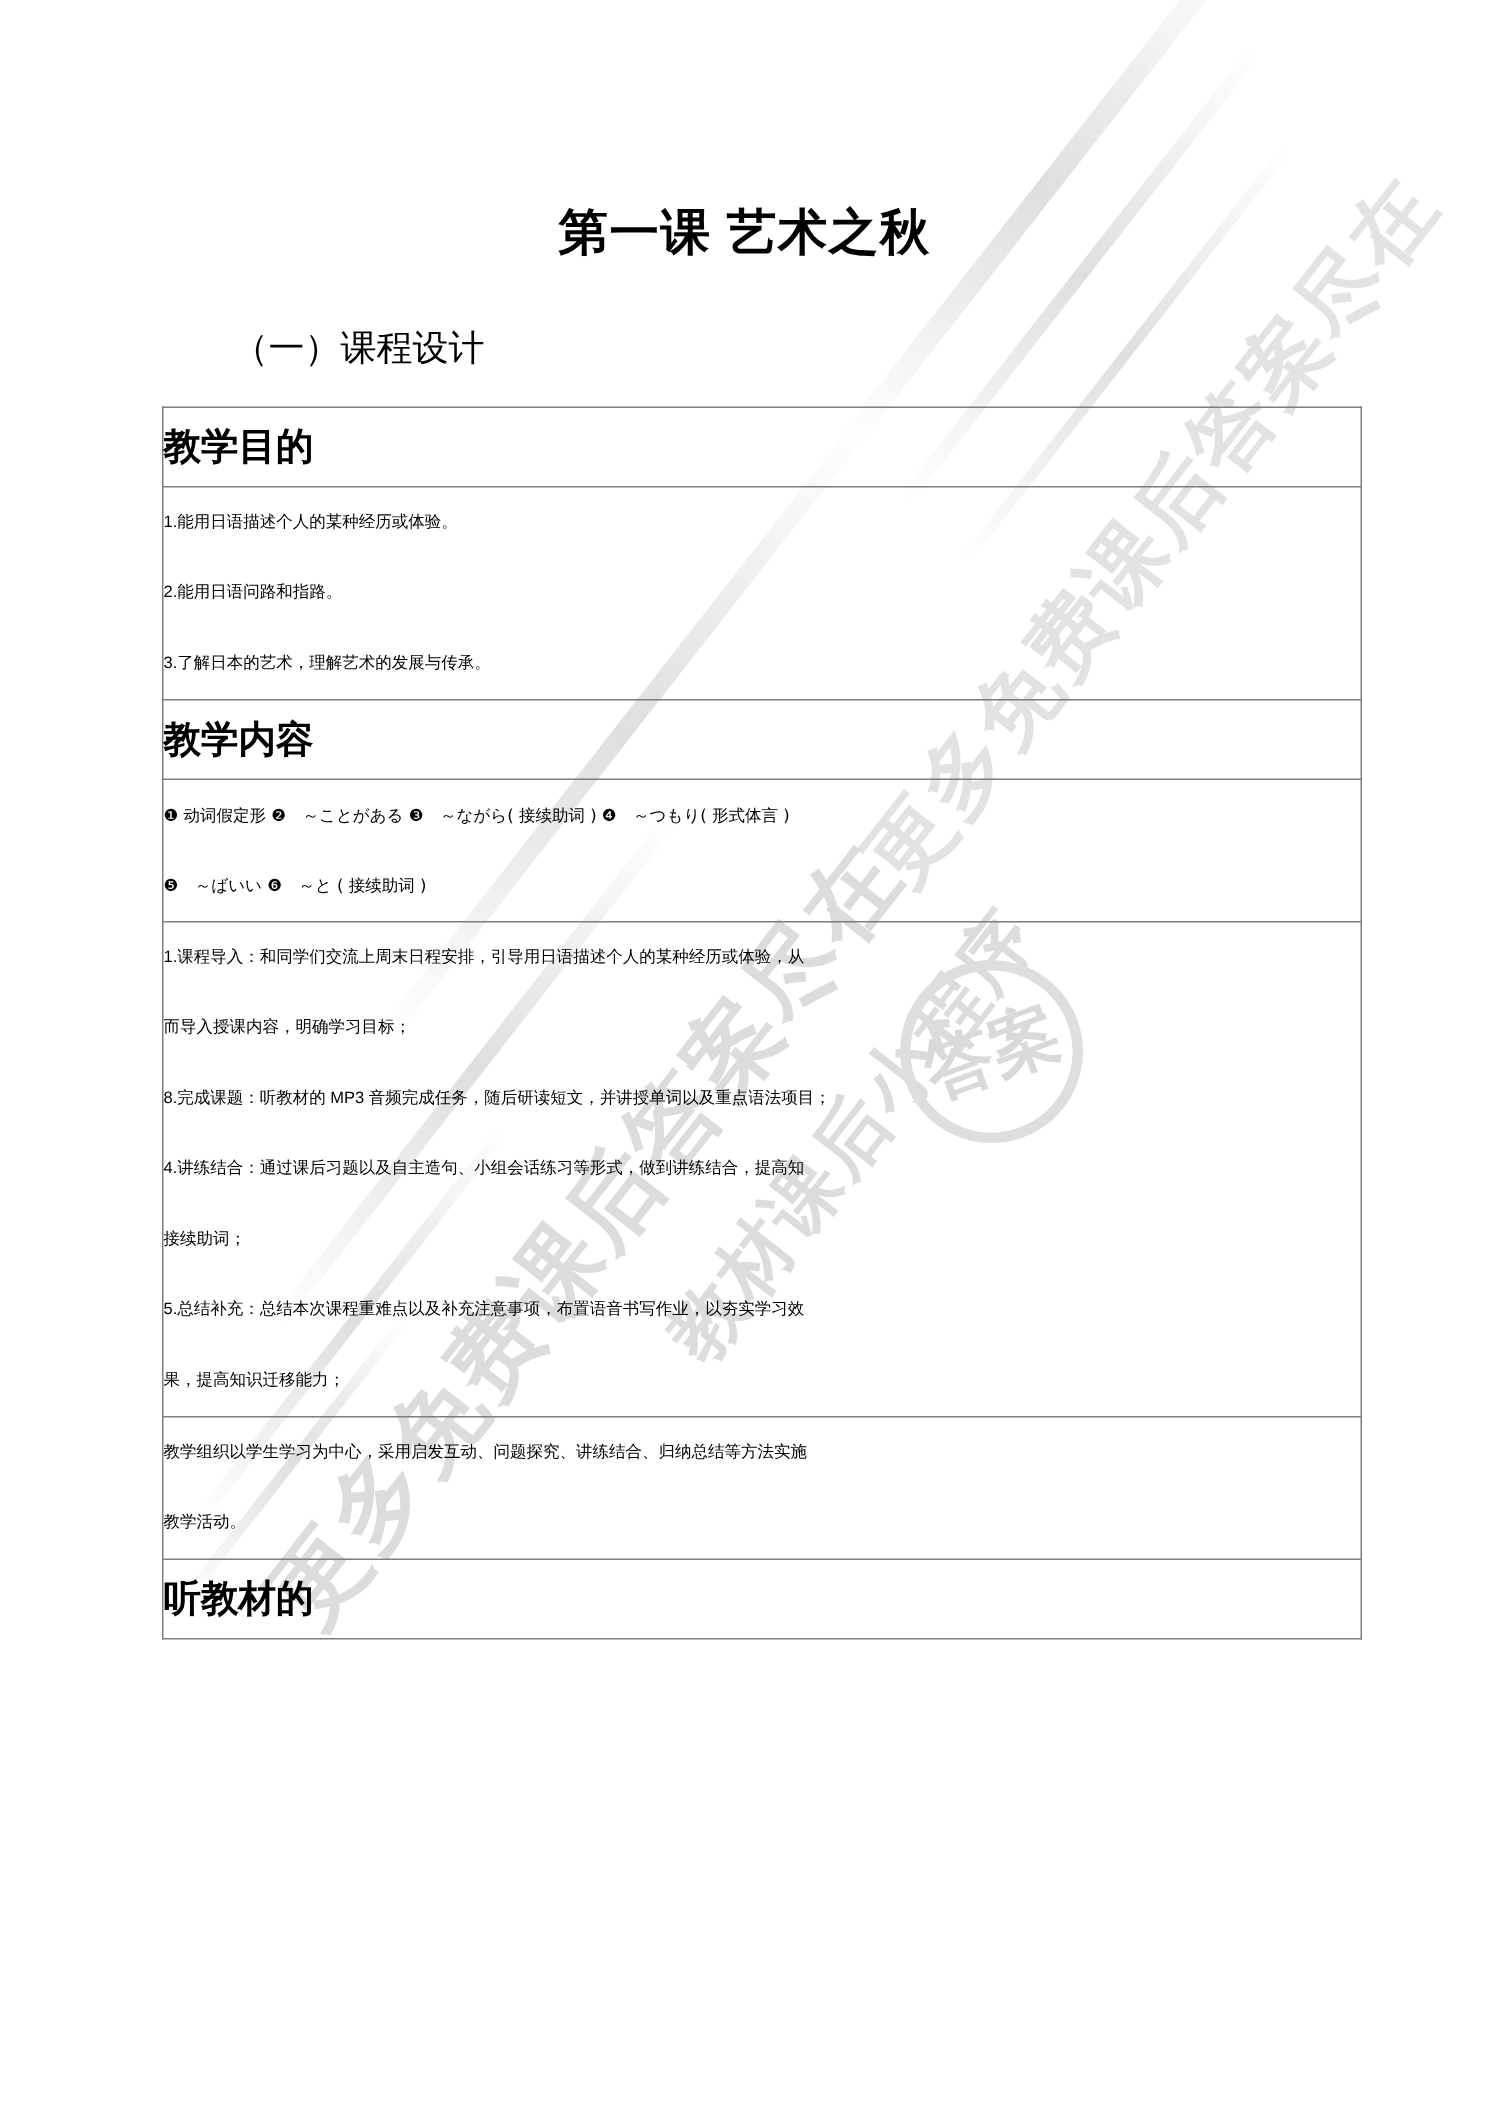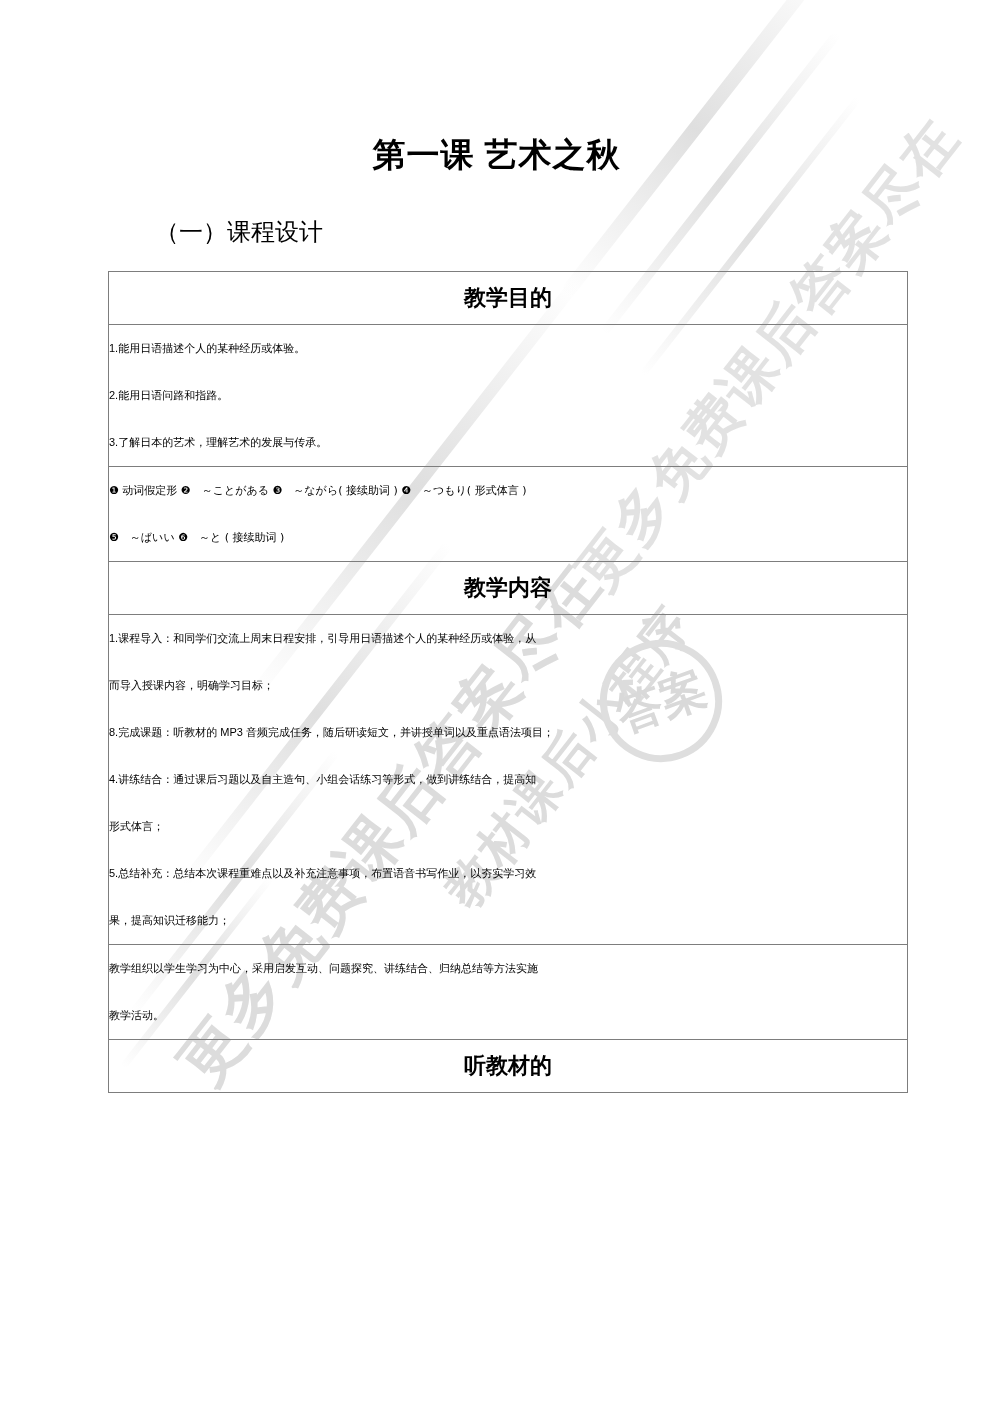--- a/index.html
+++ b/index.html
@@ -85,22 +85,22 @@
     width: 800px;
     border-collapse: collapse;
     table-layout: fixed;
   }
   table.lesson-table td {
     border: 1px solid #7d7d7d;
     padding: 0;
     vertical-align: middle;
   }
   td.section-head {
-    text-align: center;
-    font-size: 22px;
+    text-align: left;
+    font-size: 25px;
     font-weight: bold;
     height: 52px;
     line-height: 52px;
     background: transparent;
   }
   td.section-body {
     padding: 14px 12px 16px 12px;
     font-size: 11px;
     line-height: 47px;
     text-align: justify;
@@ -151,36 +151,36 @@
       </tr>
       <tr>
         <td class="section-body">
           <span class="para">1.能用日语描述个人的某种经历或体验。</span>
           <span class="para">2.能用日语问路和指路。</span>
           <span class="para">3.了解日本的艺术，理解艺术的发展与传承。</span>
         </td>
       </tr>
 
       <tr>
+        <td class="section-head">教学内容</td>
+      </tr>
+
+      <tr>
         <td class="section-body">
           <span class="para kana">❶  动词假定形 ❷　～ことがある ❸　～ながら( 接续助词 ) ❹　～つもり( 形式体言 )</span>
           <span class="para kana">❺　～ばいい ❻　～と ( 接续助词 )</span>
         </td>
-      </tr>
-
-      <tr>
-        <td class="section-head">教学内容</td>
       </tr>
       <tr>
         <td class="section-body">
           <span class="line">1.课程导入：和同学们交流上周末日程安排，引导用日语描述个人的某种经历或体验，从</span>
           <span class="line">而导入授课内容，明确学习目标；</span>
           <span class="line">8.完成课题：听教材的 MP3 音频完成任务，随后研读短文，并讲授单词以及重点语法项目；</span>
           <span class="line">4.讲练结合：通过课后习题以及自主造句、小组会话练习等形式，做到讲练结合，提高知</span>
-          <span class="line">形式体言；</span>
+          <span class="line">接续助词；</span>
           <span class="line">5.总结补充：总结本次课程重难点以及补充注意事项，布置语音书写作业，以夯实学习效</span>
           <span class="line">果，提高知识迁移能力；</span>
         </td>
       </tr>
 
       <tr>
         <td class="section-body">
           <span class="line">教学组织以学生学习为中心，采用启发互动、问题探究、讲练结合、归纳总结等方法实施</span>
           <span class="line">教学活动。</span>
         </td>

